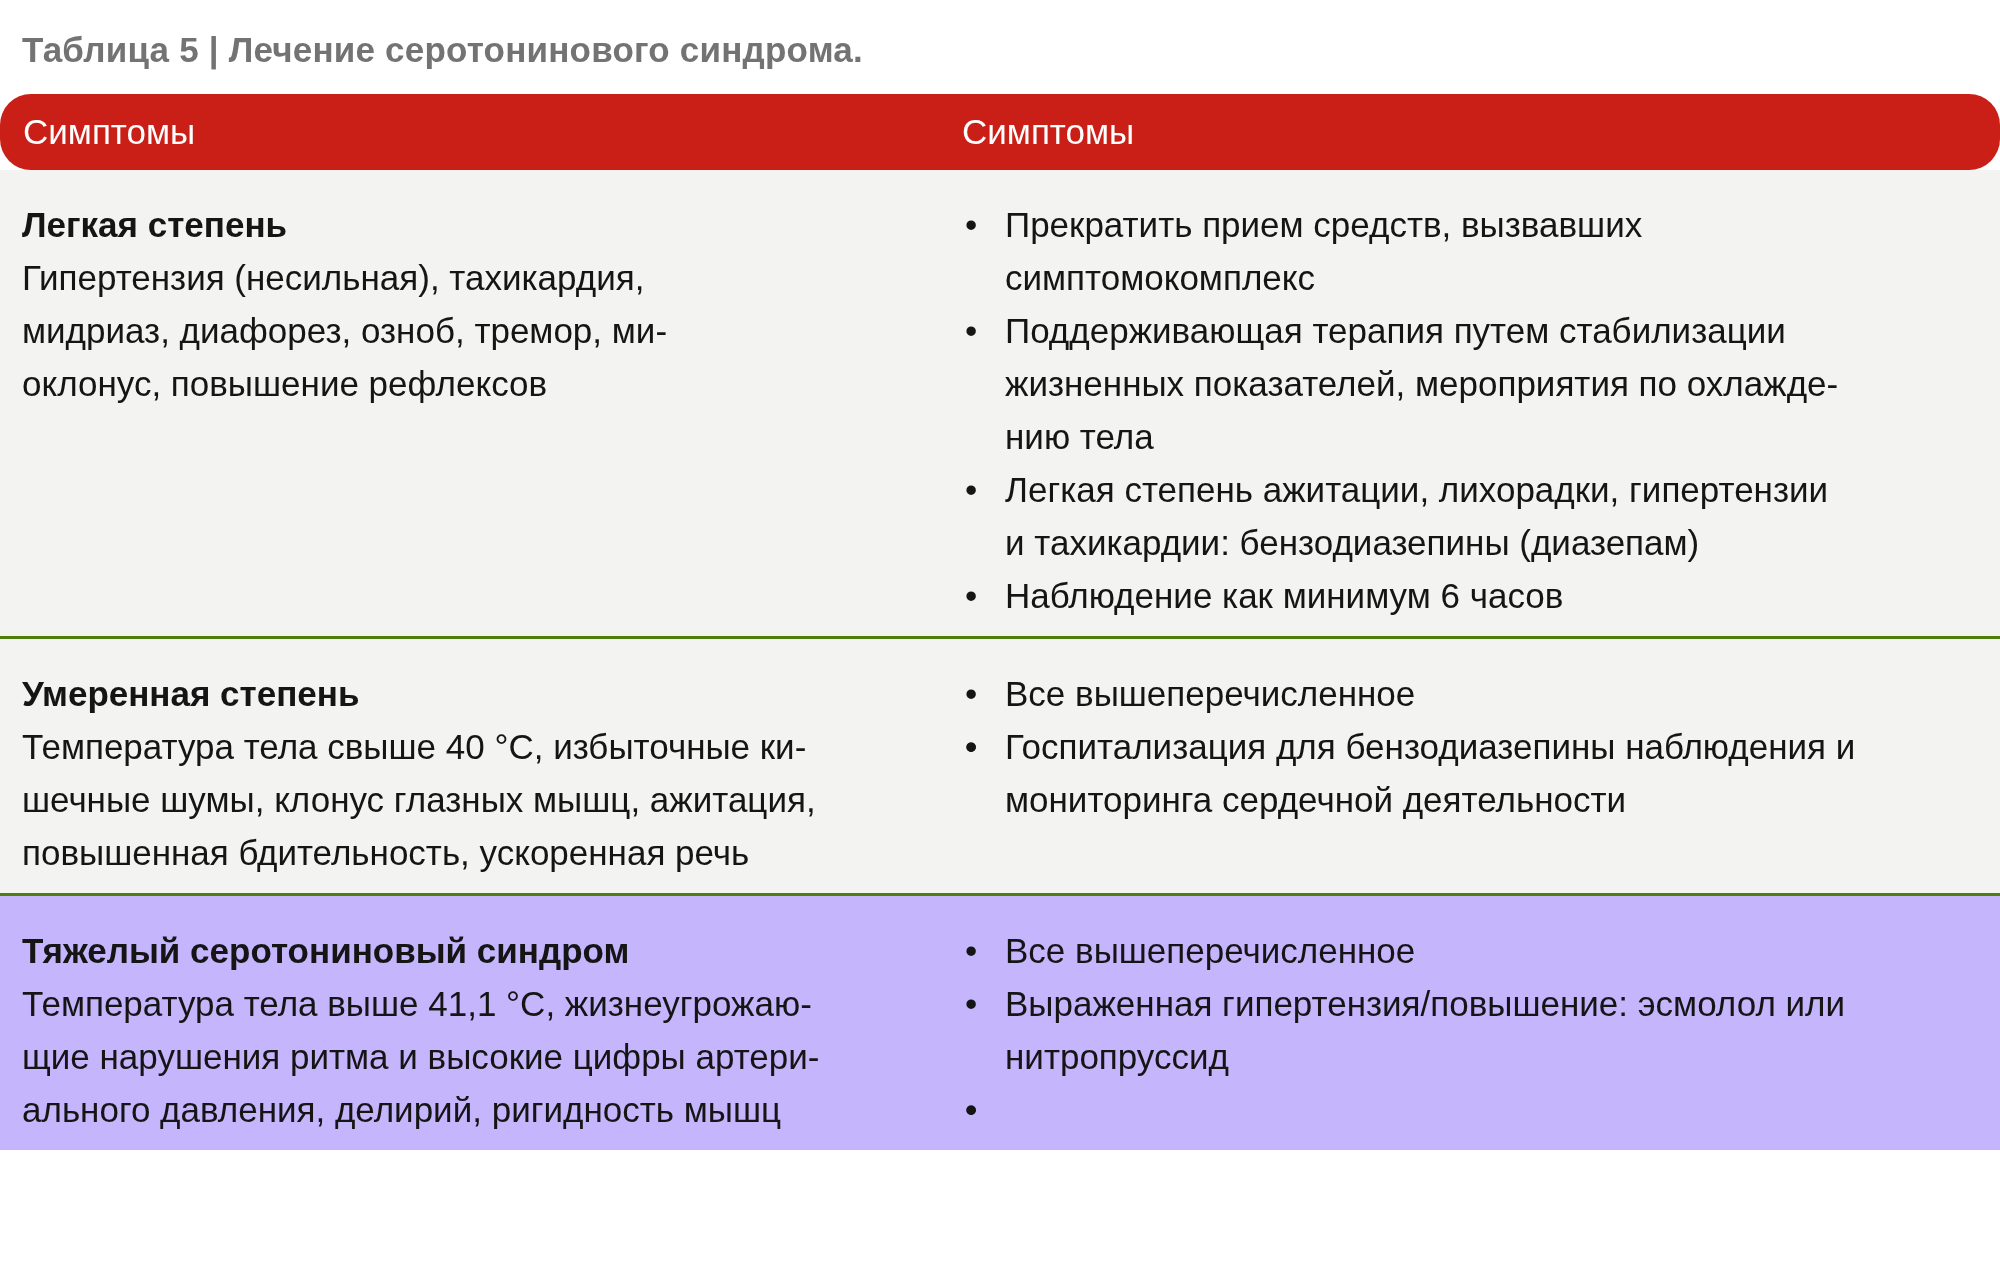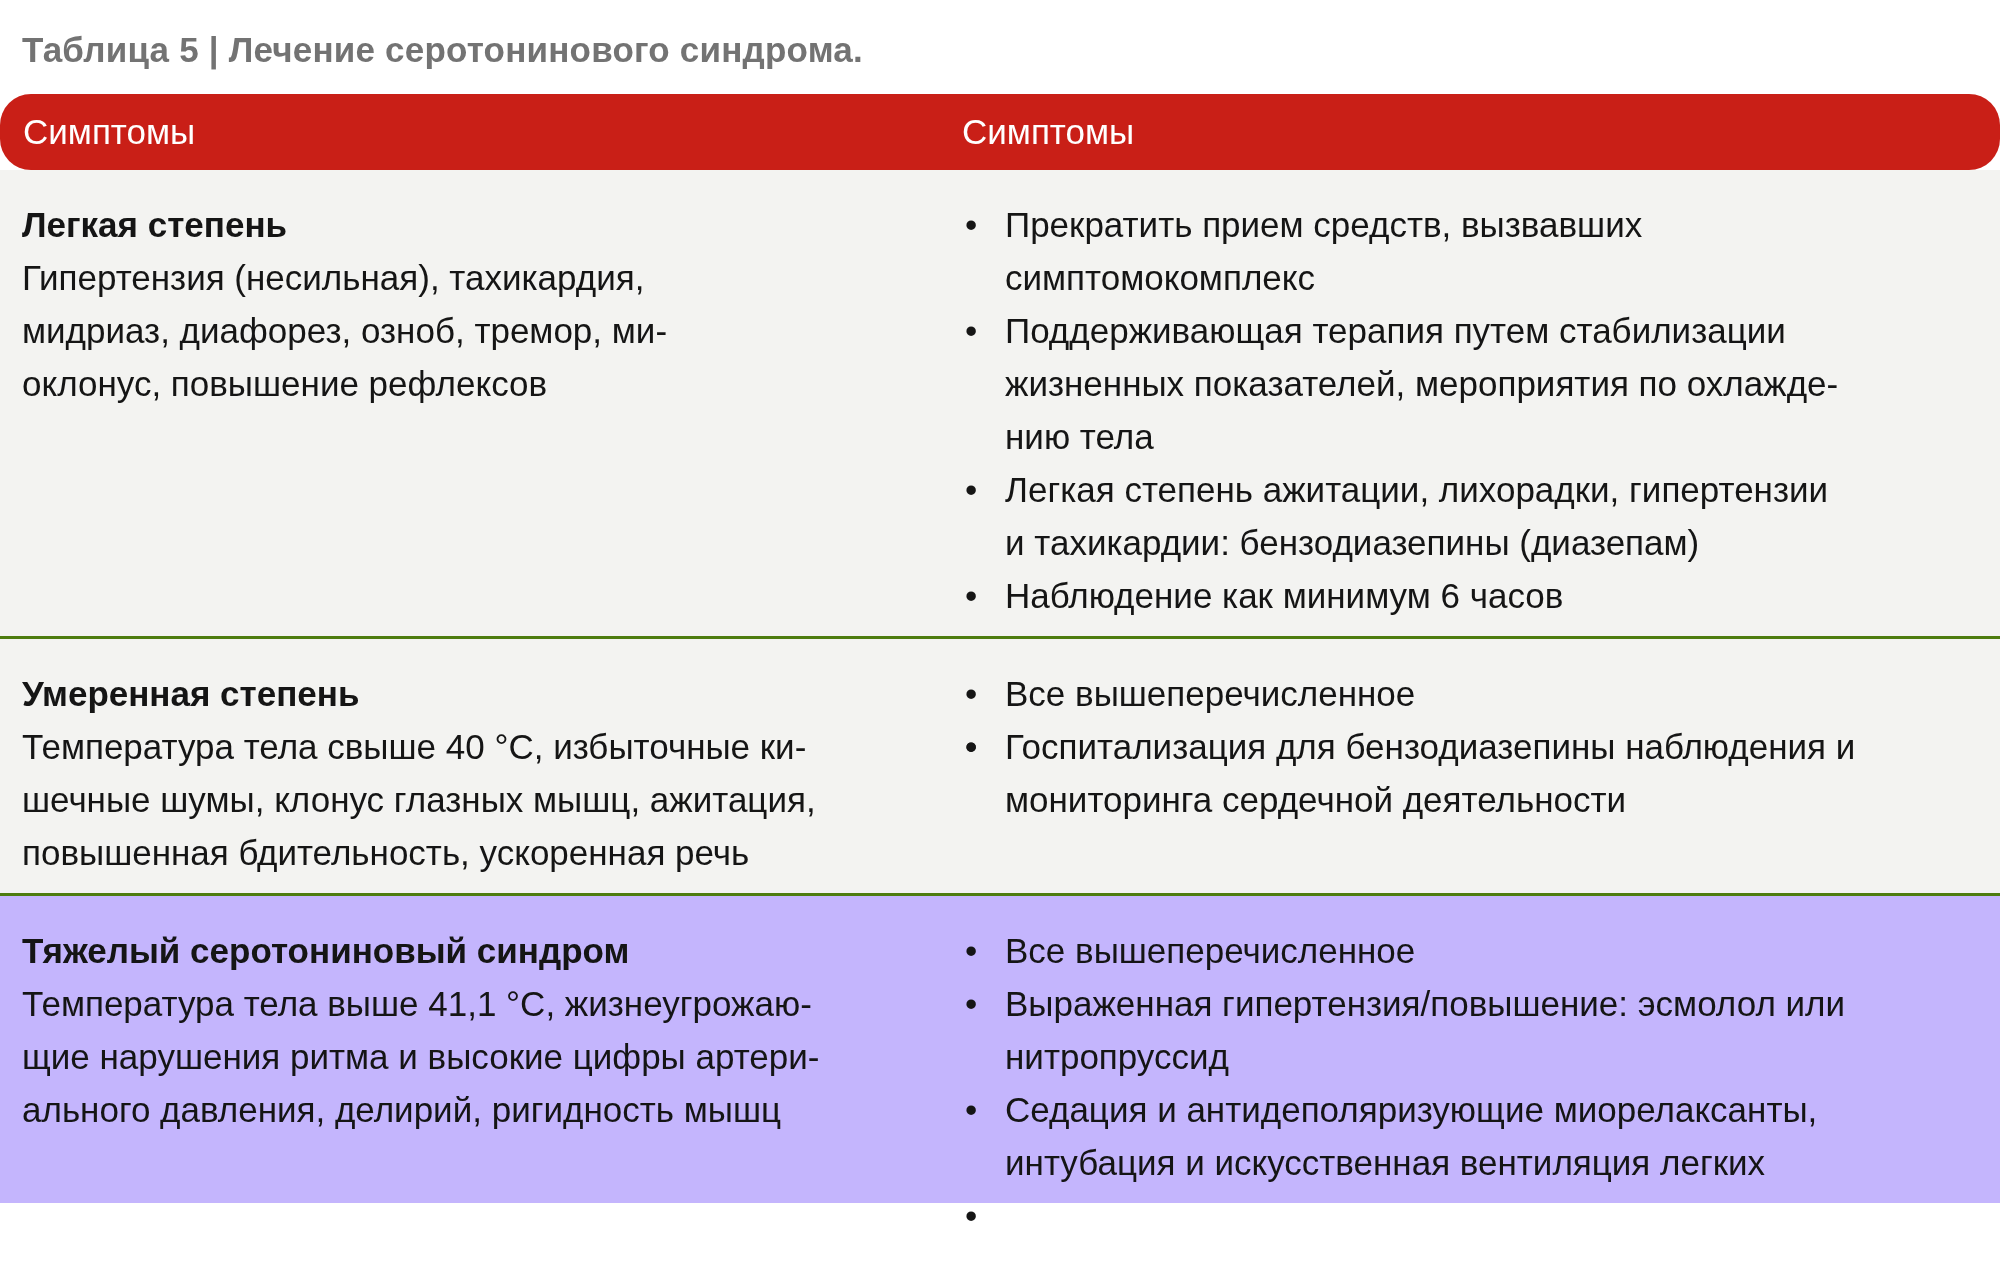--- a/index.html
+++ b/index.html
@@ -152,21 +152,20 @@
         <div class="severity-heading">Тяжелый серотониновый синдром</div>
         <div class="symptoms-text">Температура тела выше 41,1 °C, жизнеугрожаю-
 щие нарушения ритма и высокие цифры артери-
 ального давления, делирий, ригидность мышц</div>
       </div>
       <div class="td td-right">
         <ul class="treatments">
           <li><span class="bullet-dot">•</span><span>Все вышеперечисленное</span></li>
           <li><span class="bullet-dot">•</span><span>Выраженная гипертензия/повышение: эсмолол или
 нитропруссид</span></li>
-          <li><span class="bullet-dot">•</span><span>Седация и антидеполяризующие миорелаксанты,
-интубация и искусственная вентиляция легких</span></li>
+          <li><span class="bullet-dot">•</span></li>
           <li><span class="bullet-dot">•</span></li>
         </ul>
       </div>
     </div>
 
   </div>
 </div>
 
 </body></html>

